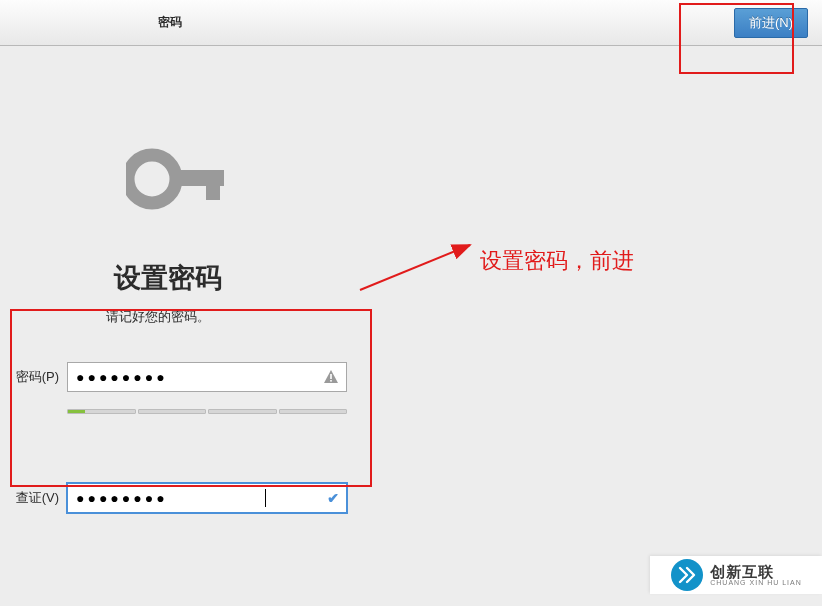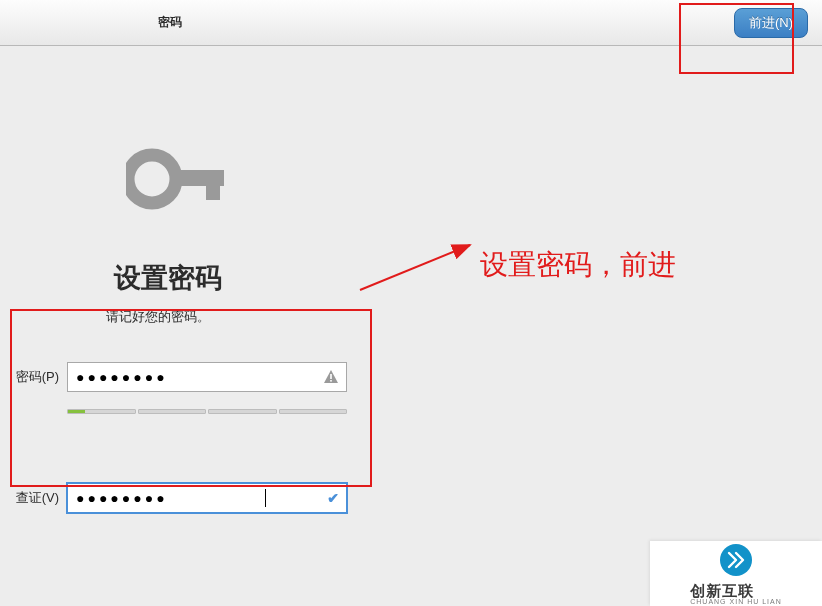--- a/index.html
+++ b/index.html
@@ -28,21 +28,21 @@
       color: #2c2c2c;
     }
     .next-button {
       position: absolute;
       right: 14px;
       top: 8px;
       height: 30px;
       padding: 0 14px;
       background: linear-gradient(to bottom, #5a9fd6, #3b7fc4);
       border: 1px solid #2a6aa8;
-      border-radius: 8px;
+      border-radius: 2px;
       color: #fff;
       font-size: 13px;
       cursor: pointer;
       display: flex;
       align-items: center;
       text-shadow: 0 -1px 0 rgba(0,0,0,0.3);
     }
     
     .content {
       position: relative;
@@ -156,43 +156,42 @@
       background: transparent;
       pointer-events: none;
     }
     .anno-top { left: 679px; top: 3px; width: 115px; height: 71px; }
     .anno-form { left: 10px; top: 309px; width: 362px; height: 178px; }
     .anno-text {
       position: absolute;
       left: 480px;
       top: 246px;
       color: #e11b1b;
-      font-size: 28px;
+      font-size: 22px;
       font-family: "SimSun", serif;
     }
     .anno-arrow {
       position: absolute;
       left: 350px;
       top: 60px;
       pointer-events: none;
     }
     
     .watermark {
       position: absolute;
       right: 0;
-      bottom: 0;
+      bottom: 12px;
       width: 172px;
-      height: 65px;
+      height: 38px;
       background: #fff;
       display: flex;
       align-items: center;
       justify-content: center;
       gap: 6px;
       box-shadow: -1px -1px 3px rgba(0,0,0,0.08);
-      flex-direction: column;
     }
     .wm-logo {
       width: 34px;
       height: 34px;
       display: flex;
       align-items: center;
       justify-content: center;
     }
     .wm-text-cn {
       font-size: 15px;

